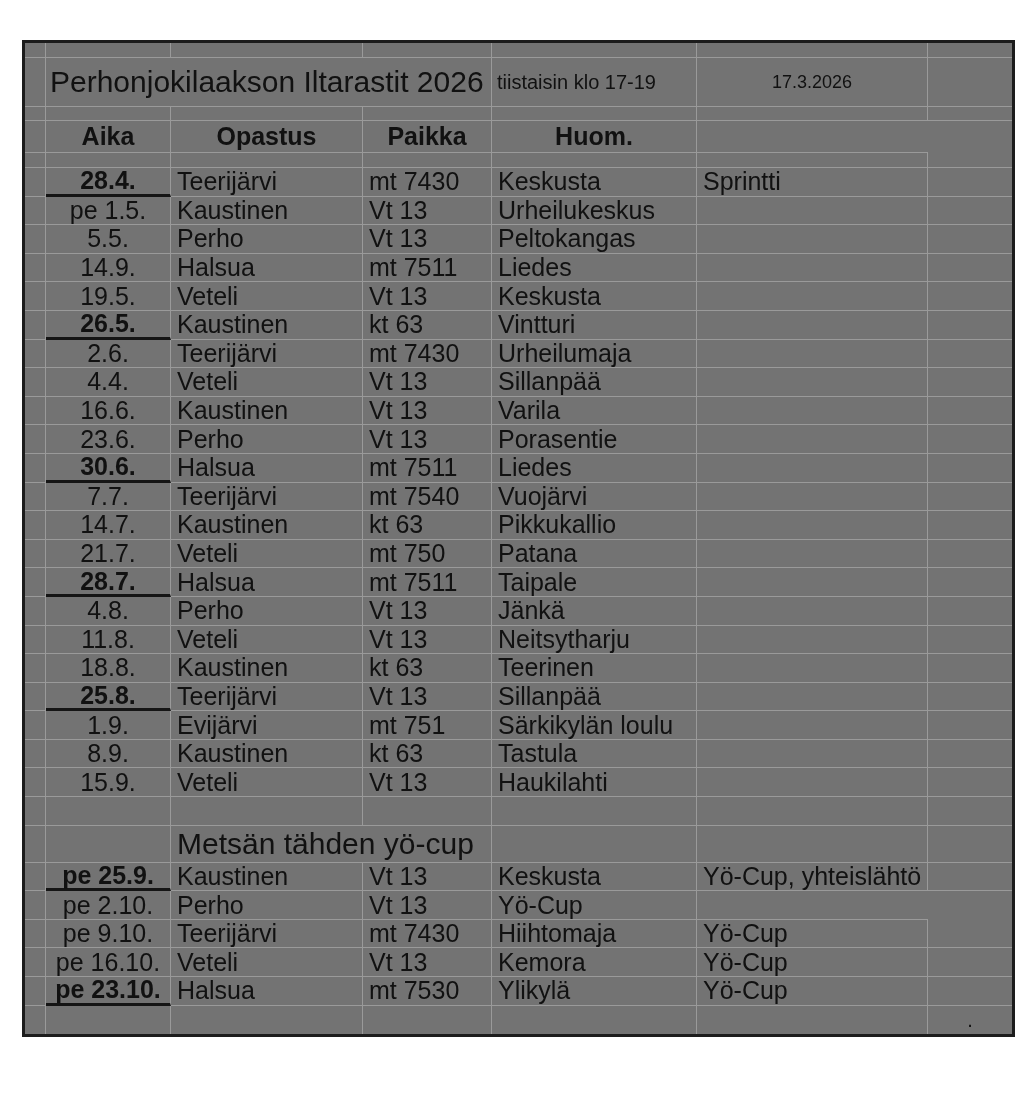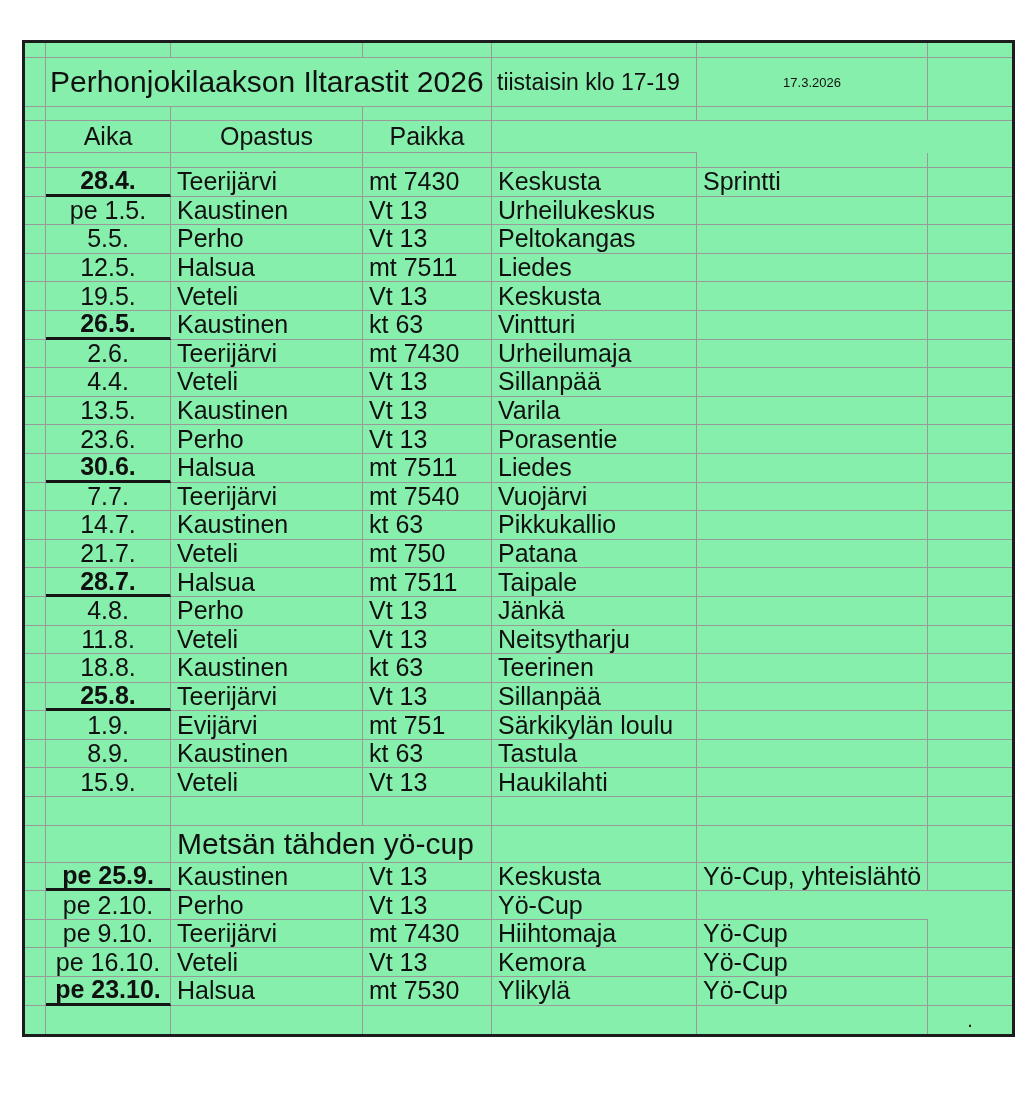--- a/index.html
+++ b/index.html
@@ -1,42 +1,42 @@
 <!DOCTYPE html>
 <html><head>
 <meta charset="utf-8">
 <style>
   html,body{margin:0;padding:0;background:#ffffff;}
   body{width:1021px;height:1108px;position:relative;font-family:"Liberation Sans",sans-serif;color:#111;}
   .sheet{
     position:absolute;left:22px;top:40px;width:993px;
-    border:3px solid #1c1c1c;background:#86efac;box-sizing:border-box;
+    border:3px solid #1c1c1c;background:#737373;box-sizing:border-box;
   }
   .row{display:grid;grid-template-columns:21px 125px 192px 129px 205px 231px 1fr;box-sizing:border-box;}
   .cell{
     box-sizing:border-box;border-right:1px solid #9a9a9a;border-bottom:1px solid #9a9a9a;
     display:flex;align-items:center;white-space:nowrap;overflow:visible;
     font-size:25px;line-height:1;
   }
   .cell.last{border-right:none;}
   .r-spacer-top .cell{height:15px;}
   .r-spacer2 .cell{height:14px;}
   .r-spacer3 .cell{height:15px;}
   .r-title .cell{height:49px;}
-  .r-header .cell{height:32px;justify-content:center;font-weight:normal;}
+  .r-header .cell{height:32px;justify-content:center;font-weight:bold;}
   .r-data .cell{height:28.6px;}
   .r-empty .cell{height:28.6px;}
   .r-section .cell{height:37px;}
   .r-bottom .cell{height:28px;border-bottom:none;}
   .cell.aika{justify-content:center;}
   .cell.leftpad{padding-left:6px;}
   .cell.month-end{border-bottom:3px solid #151515;font-weight:bold;}
   .cell.title-cell{grid-column:2/5;font-size:30px;padding-left:4px;}
-  .cell.subtitle-cell{font-size:23px;padding-left:5px;}
-  .cell.datestamp-cell{justify-content:center;font-size:13px;}
+  .cell.subtitle-cell{font-size:20px;padding-left:5px;}
+  .cell.datestamp-cell{justify-content:center;font-size:18px;}
   .cell.section-cell{grid-column:3/5;font-size:30px;padding-left:6px;text-align:center;}
   .cell.dot-cell{justify-content:center;font-size:20px;}
 </style>
 </head>
 <body>
 
 <div class="sheet">
 
   <div class="row r-spacer-top">
     <div class="cell"></div>
@@ -64,20 +64,21 @@
     <div class="cell"></div>
       <div class="cell"></div>
     <div class="cell last"></div>
   </div>
 
   <div class="row r-header">
     <div class="cell"></div>
     <div class="cell">Aika</div>
     <div class="cell">Opastus</div>
     <div class="cell">Paikka</div>
+    <div class="cell">Huom.</div>
     <div class="cell last"></div>
   </div>
 
   <div class="row r-spacer3">
     <div class="cell"></div>
       <div class="cell"></div>
     <div class="cell"></div>
       <div class="cell"></div>
     <div class="cell"></div>
       <div class="cell"></div>
@@ -110,21 +111,21 @@
     <div class="cell aika">5.5.</div>
     <div class="cell leftpad">Perho</div>
     <div class="cell leftpad">Vt 13</div>
     <div class="cell leftpad">Peltokangas</div>
     <div class="cell leftpad"></div>
     <div class="cell last"></div>
   </div>
 
   <div class="row r-data">
     <div class="cell"></div>
-    <div class="cell aika">12.5.</div>
+    <div class="cell aika">14.9.</div>
     <div class="cell leftpad">Halsua</div>
     <div class="cell leftpad">mt 7511</div>
     <div class="cell leftpad">Liedes</div>
     <div class="cell leftpad"></div>
     <div class="cell last"></div>
   </div>
 
   <div class="row r-data">
     <div class="cell"></div>
     <div class="cell aika">19.5.</div>
@@ -160,21 +161,21 @@
     <div class="cell aika">4.4.</div>
     <div class="cell leftpad">Veteli</div>
     <div class="cell leftpad">Vt 13</div>
     <div class="cell leftpad">Sillanpää</div>
     <div class="cell leftpad"></div>
     <div class="cell last"></div>
   </div>
 
   <div class="row r-data">
     <div class="cell"></div>
-    <div class="cell aika">13.5.</div>
+    <div class="cell aika">16.6.</div>
     <div class="cell leftpad">Kaustinen</div>
     <div class="cell leftpad">Vt 13</div>
     <div class="cell leftpad">Varila</div>
     <div class="cell leftpad"></div>
     <div class="cell last"></div>
   </div>
 
   <div class="row r-data">
     <div class="cell"></div>
     <div class="cell aika">23.6.</div>

